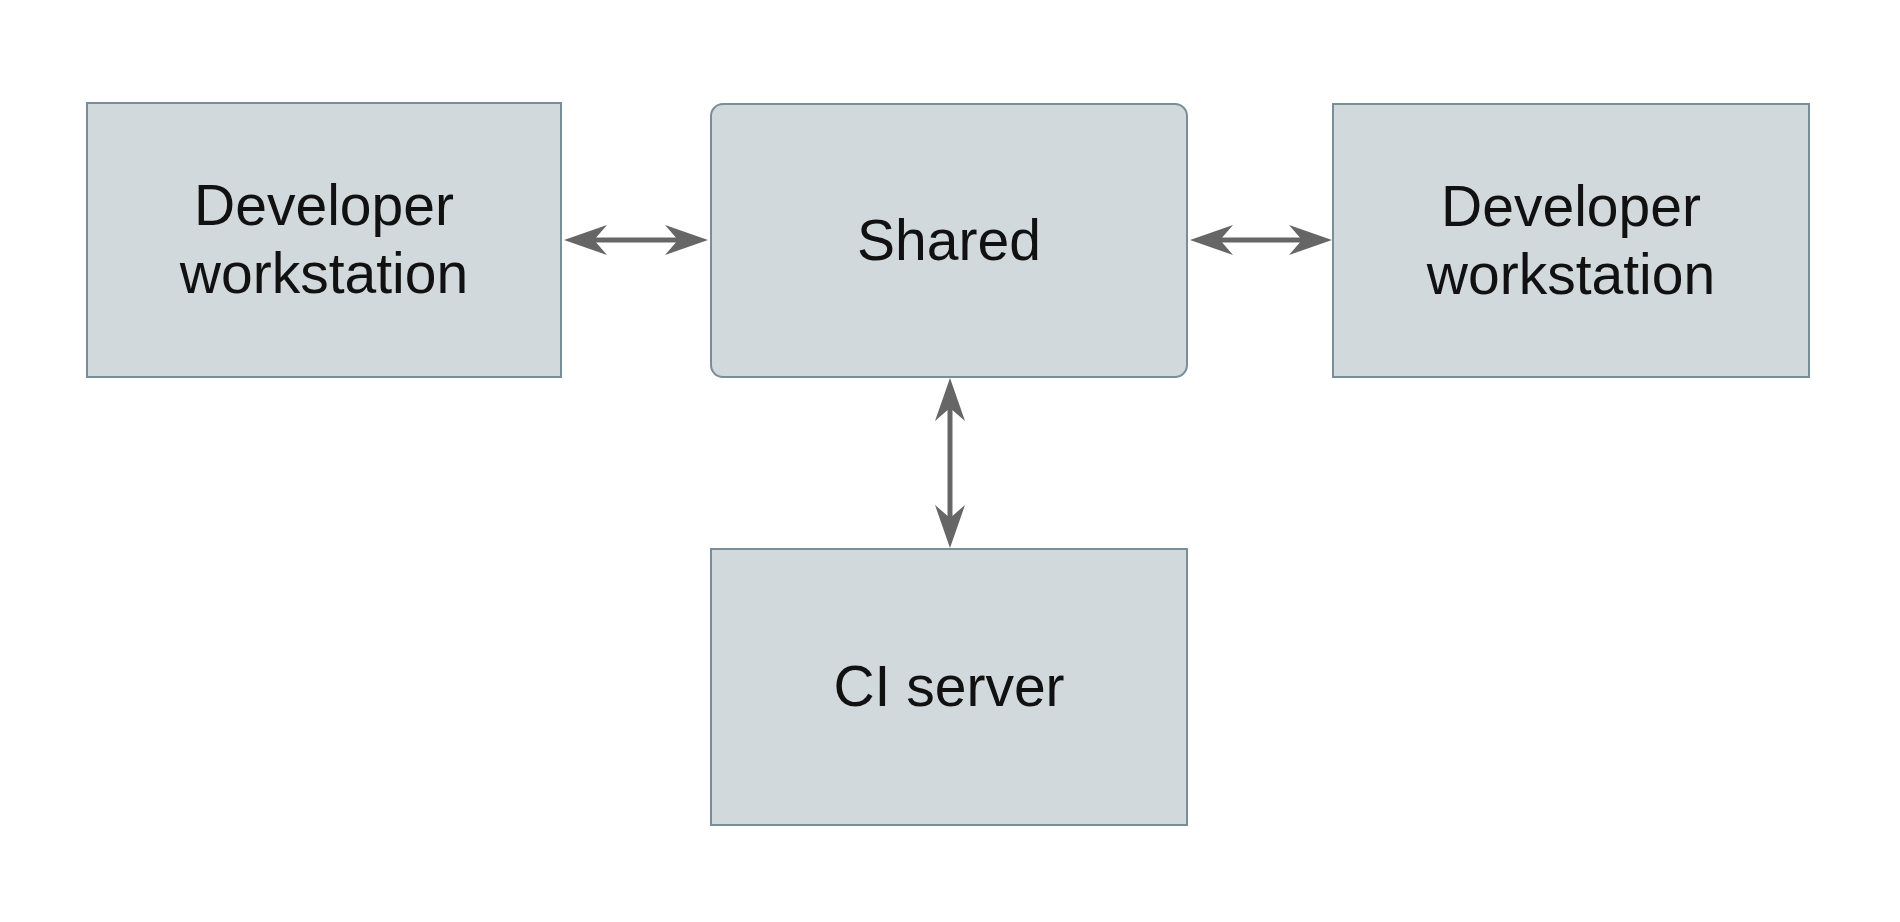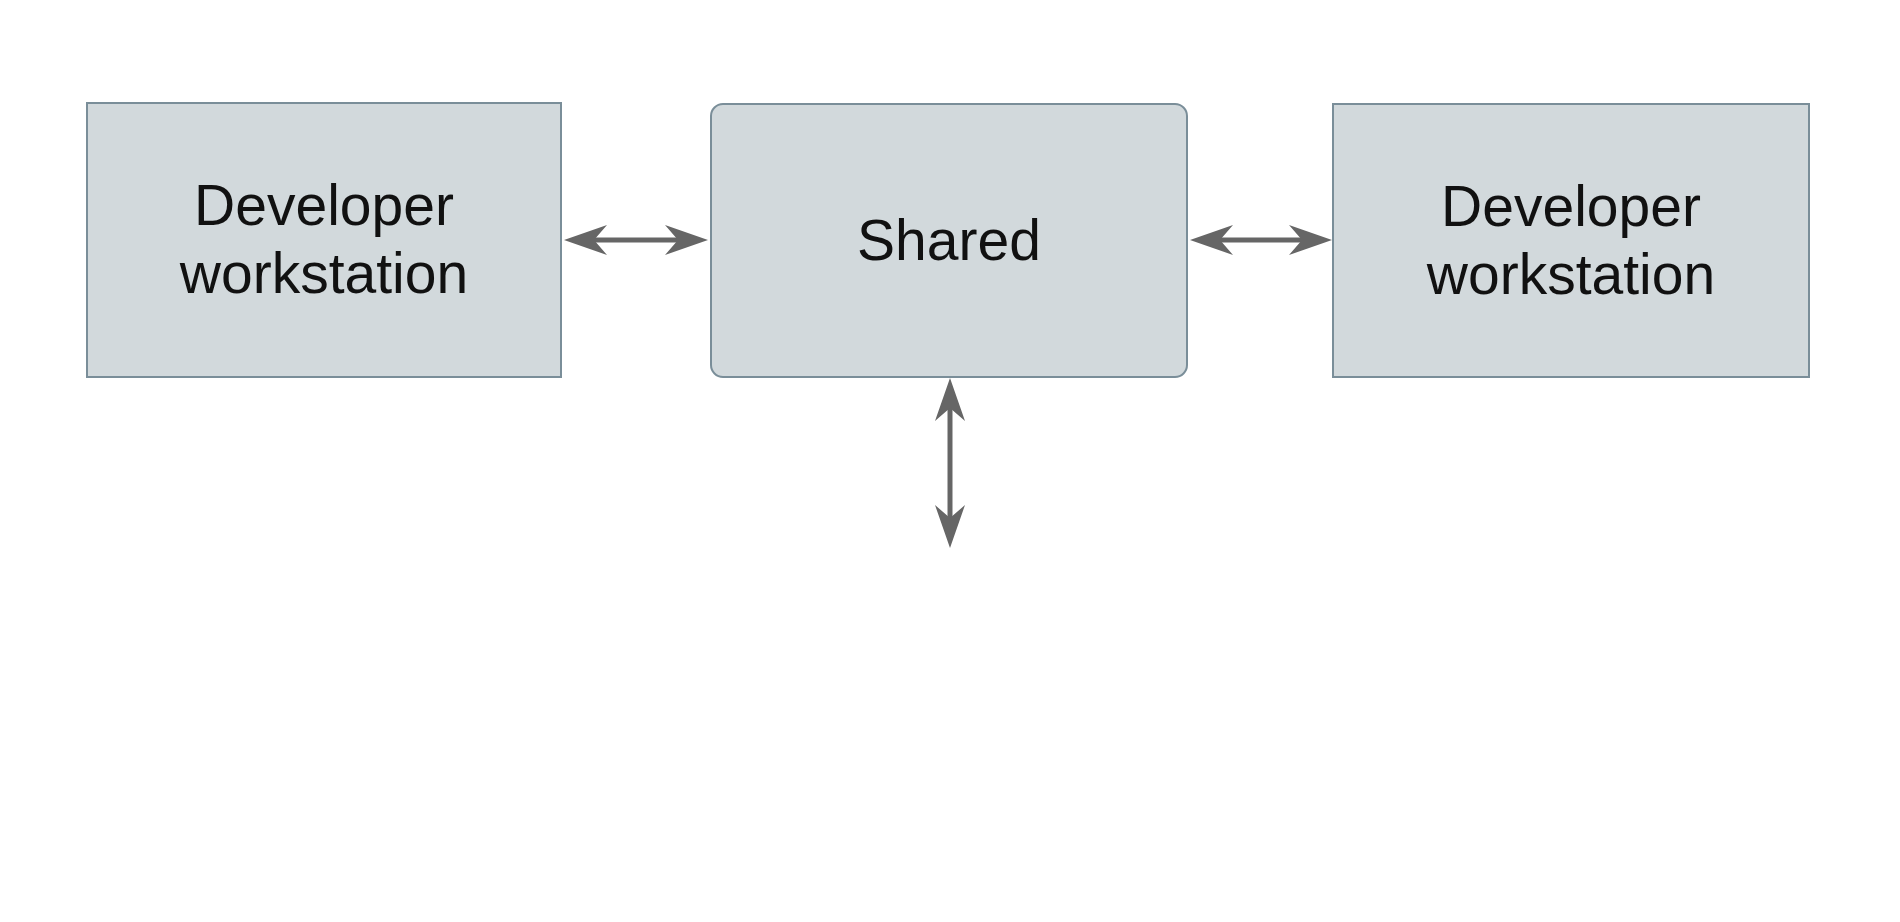--- a/index.html
+++ b/index.html
@@ -89,14 +89,19 @@
     </div>
   </div>
 
   <div class="node" style="left:1332px; top:103px; width:478px; height:275px;">
     <div class="node-label">
       <span class="line">Developer</span>
       <span class="line">workstation</span>
     </div>
   </div>
 
+  <div class="node" style="left:710px; top:548px; width:478px; height:278px;">
+    <div class="node-label">
+      <span class="line">CI server</span>
+    </div>
+  </div>
 
 </div>
 
 </body></html>

